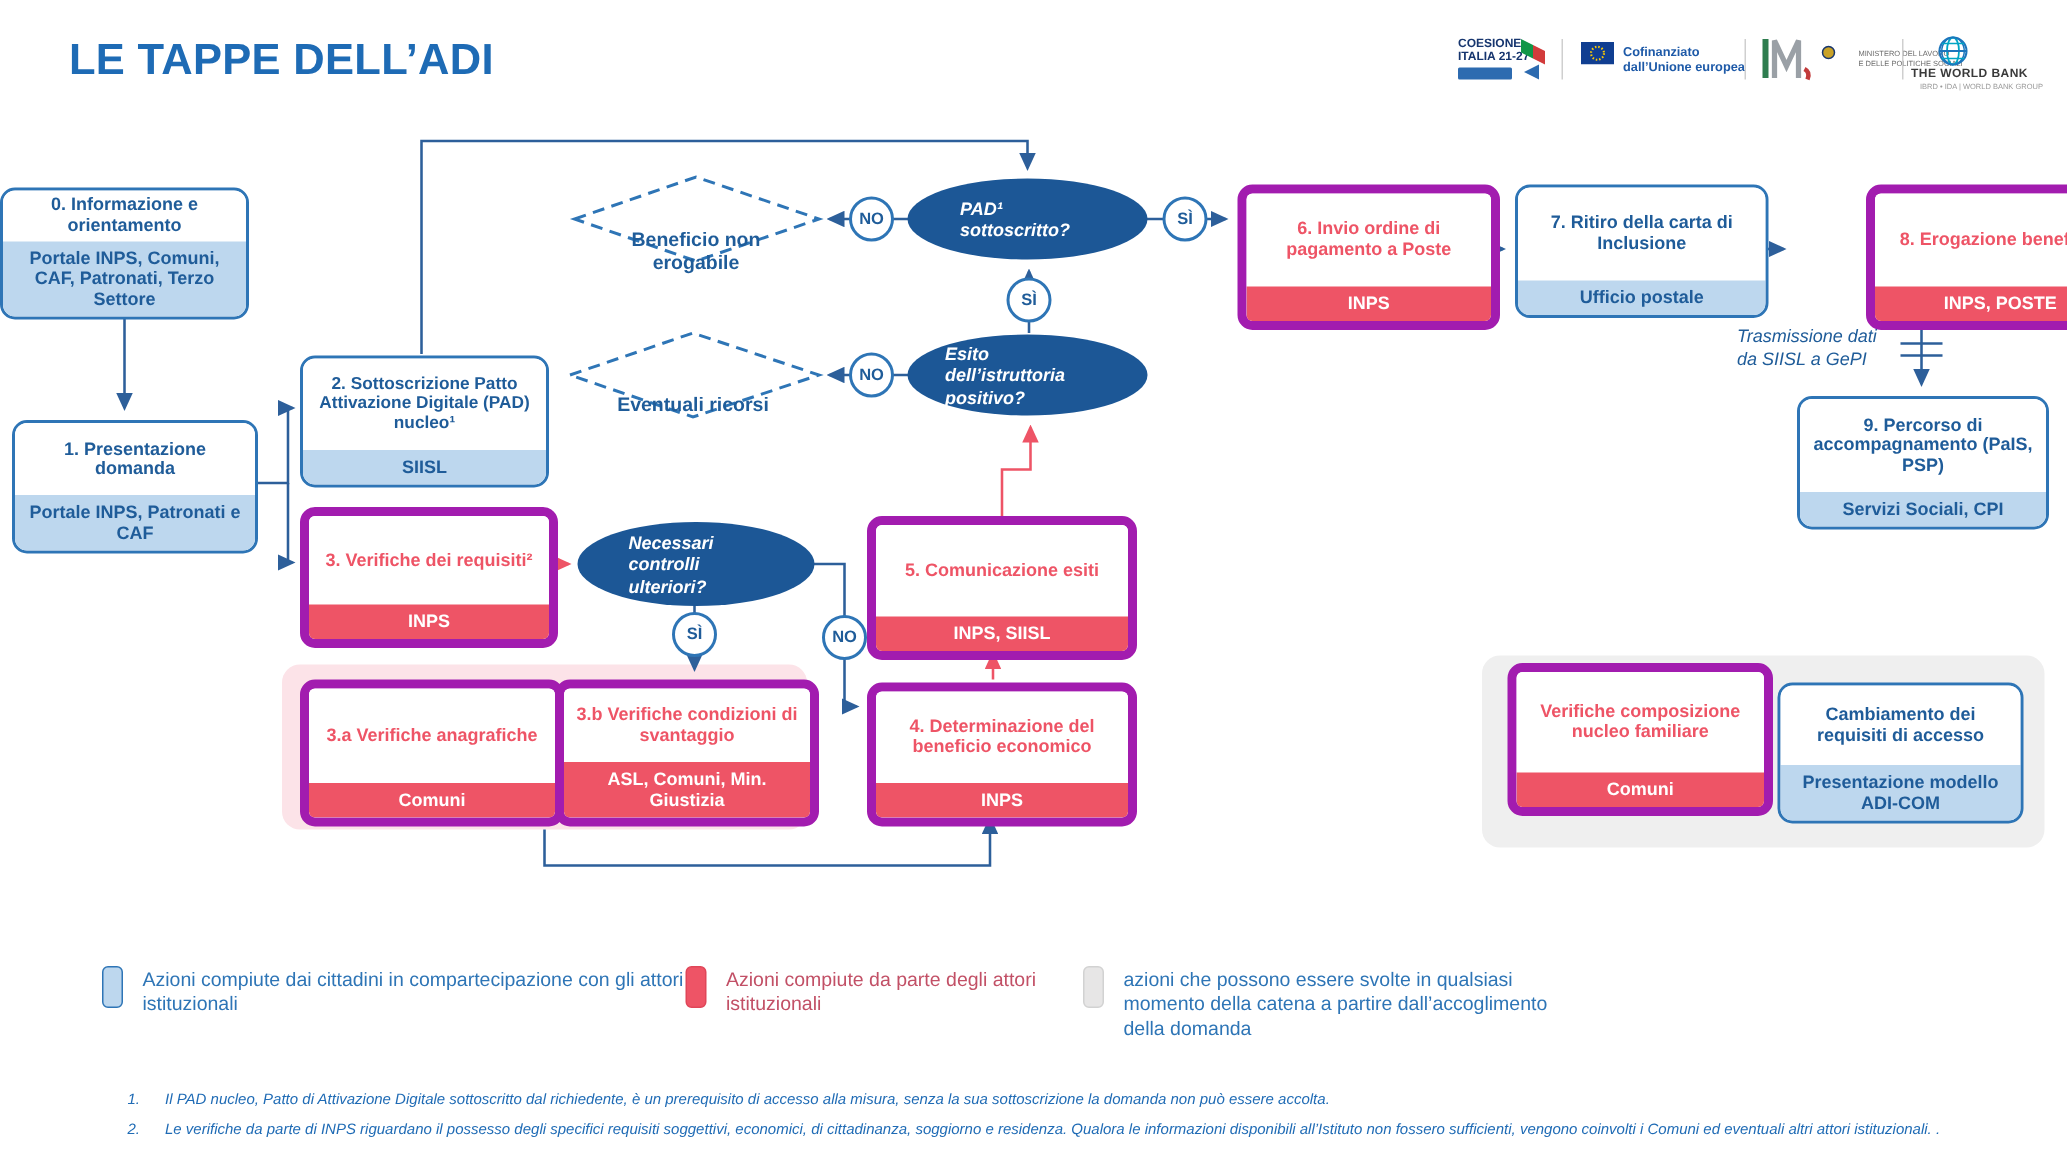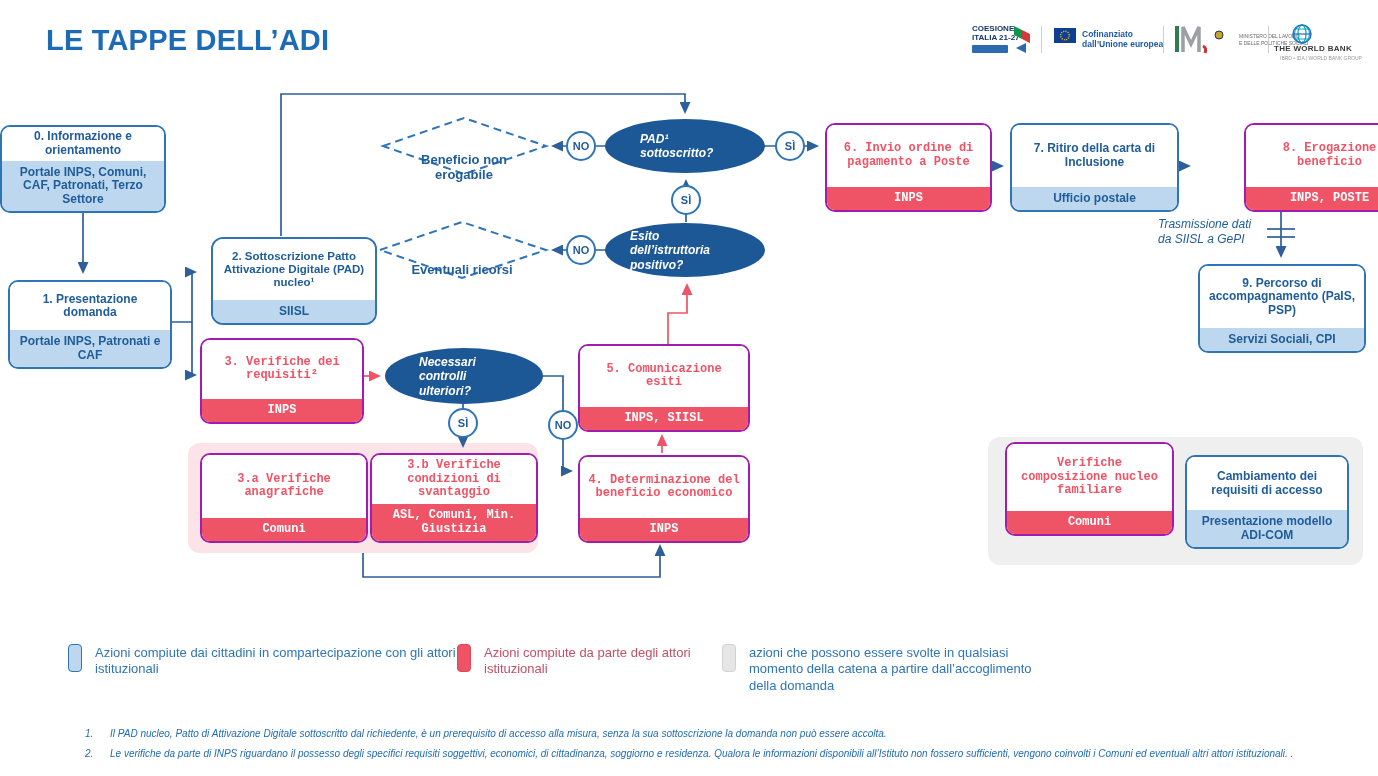--- a/index.html
+++ b/index.html
@@ -27,21 +27,21 @@
   
   .fbox{position:absolute;display:flex;flex-direction:column;border-radius:10px;
         overflow:hidden;text-align:center;z-index:3;background:#fff;}
   .fbox .fbox-title{flex:1;display:flex;align-items:center;justify-content:center;
         font-weight:bold;font-size:12px;line-height:1.12;padding:3px 5px;background:#fff;}
   .fbox .fbox-actor{display:flex;align-items:center;justify-content:center;
         font-weight:bold;font-size:12px;line-height:1.12;padding:5px 5px;}
   .fbox.blue{border:2px solid #2E75B6;}
   .fbox.blue .fbox-title{color:#1F5C99;}
   .fbox.blue .fbox-actor{background:#BDD7EE;color:#1F5C99;}
-  .fbox.red{border:2px solid #a21caf;font-family:Liberation Mono, monospace;}
+  .fbox.red{border:6px solid #a21caf;}
   .fbox.red .fbox-title{color:#EE5466;}
   .fbox.red .fbox-actor{background:#EE5466;color:#fff;}
   .fbox.s2 .fbox-title{font-size:11.5px;}
 
   
   .ell-label{position:absolute;color:#fff;font-style:italic;font-weight:bold;
              font-size:12px;line-height:1.2;z-index:4;}
   .dia-label{position:absolute;color:#1F5C99;font-weight:bold;font-size:13px;
              line-height:1.15;text-align:center;z-index:4;margin-top:20px;}
   .note-label{position:absolute;color:#1F5C99;font-style:italic;font-size:12px;
@@ -167,21 +167,21 @@
   </svg>
 
   <div class="fbox blue" style="left:0;top:125px;width:162px;height:84px;">
     <div class="fbox-title">0. Informazione e orientamento</div>
     <div class="fbox-actor">Portale INPS, Comuni, CAF, Patronati, Terzo Settore</div>
   </div>
   <div class="fbox blue" style="left:8px;top:280px;width:160px;height:85px;">
     <div class="fbox-title">1. Presentazione domanda</div>
     <div class="fbox-actor">Portale INPS, Patronati e CAF</div>
   </div>
-  <div class="fbox blue s2" style="left:211px;top:237px;width:162px;height:84px;border-radius:12px;">
+  <div class="fbox blue s2" style="left:200px;top:237px;width:162px;height:84px;">
     <div class="fbox-title">2. Sottoscrizione Patto Attivazione Digitale  (PAD) nucleo¹</div>
     <div class="fbox-actor">SIISL</div>
   </div>
   <div class="fbox red" style="left:200px;top:338px;width:160px;height:82px;">
     <div class="fbox-title">3. Verifiche dei requisiti²</div>
     <div class="fbox-actor">INPS</div>
   </div>
   <div class="fbox red" style="left:200px;top:453px;width:164px;height:86px;">
     <div class="fbox-title">3.a Verifiche anagrafiche</div>
     <div class="fbox-actor">Comuni</div>

